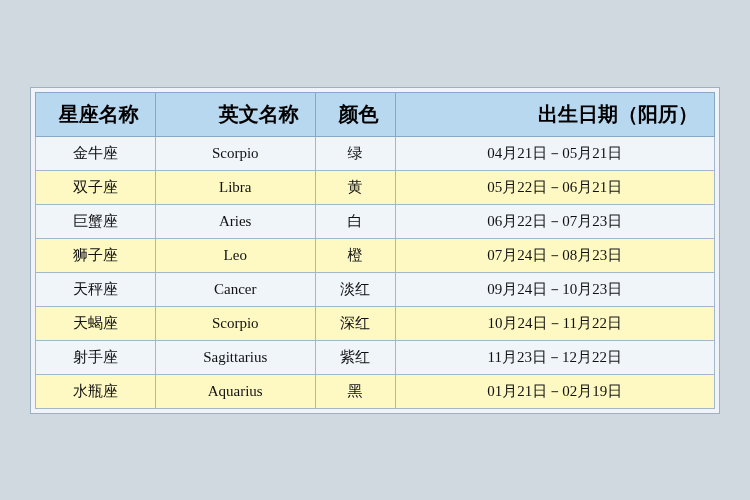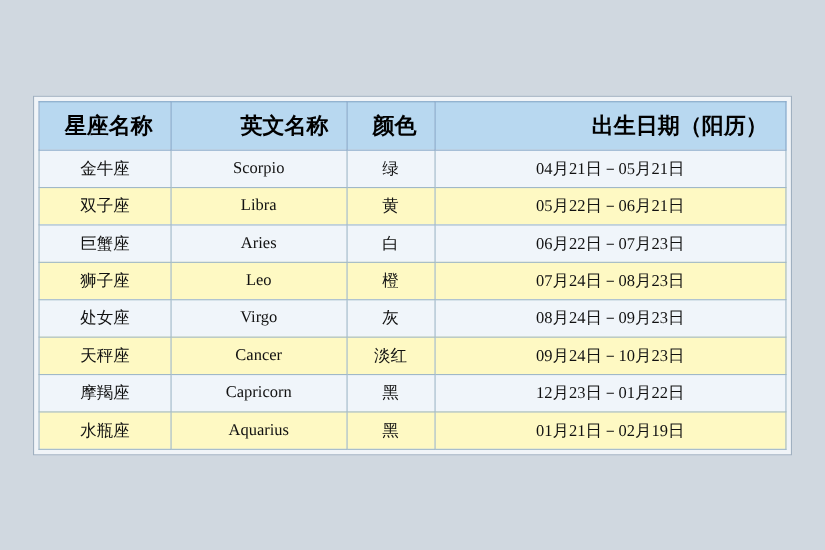--- a/index.html
+++ b/index.html
@@ -89,36 +89,36 @@
           <td>白</td>
           <td>06月22日－07月23日</td>
         </tr>
         <tr>
           <td>狮子座</td>
           <td>Leo</td>
           <td>橙</td>
           <td>07月24日－08月23日</td>
         </tr>
         <tr>
-          <td>处女座</td>
-          <td>Virgo</td>
-          <td>灰</td>
-          <td>08月24日－09月23日</td>
-        </tr>
-        <tr>
           <td>天秤座</td>
           <td>Cancer</td>
           <td>淡红</td>
           <td>09月24日－10月23日</td>
         </tr>
         <tr>
-          <td>摩羯座</td>
-          <td>Capricorn</td>
-          <td>黑</td>
-          <td>12月23日－01月22日</td>
+          <td>天蝎座</td>
+          <td>Scorpio</td>
+          <td>深红</td>
+          <td>10月24日－11月22日</td>
+        </tr>
+        <tr>
+          <td>射手座</td>
+          <td>Sagittarius</td>
+          <td>紫红</td>
+          <td>11月23日－12月22日</td>
         </tr>
         <tr>
           <td>水瓶座</td>
           <td>Aquarius</td>
           <td>黑</td>
           <td>01月21日－02月19日</td>
         </tr>
       </tbody>
   </table>
 </div>

